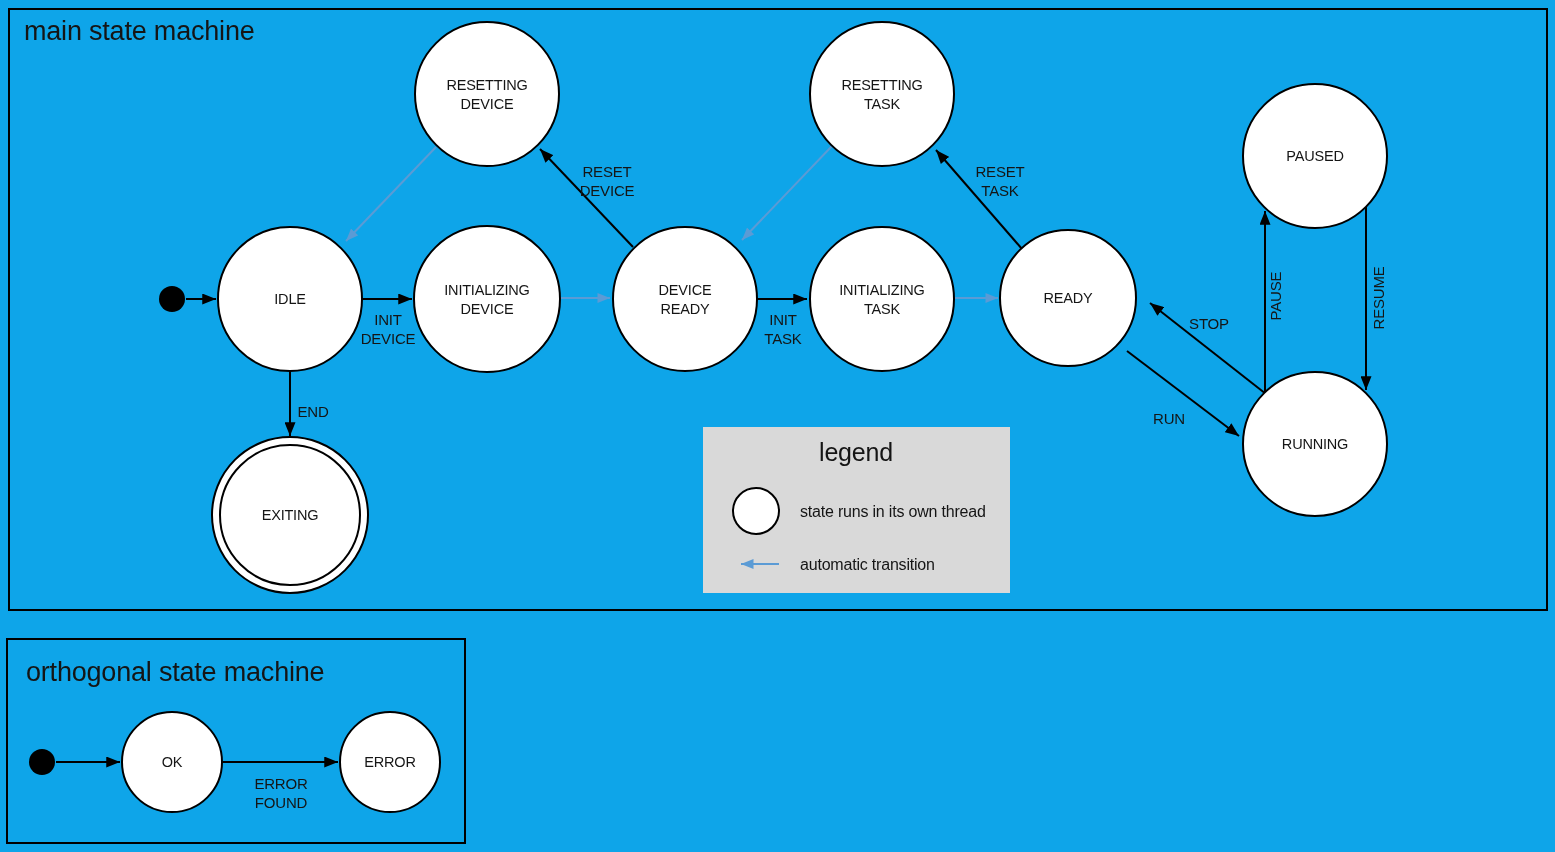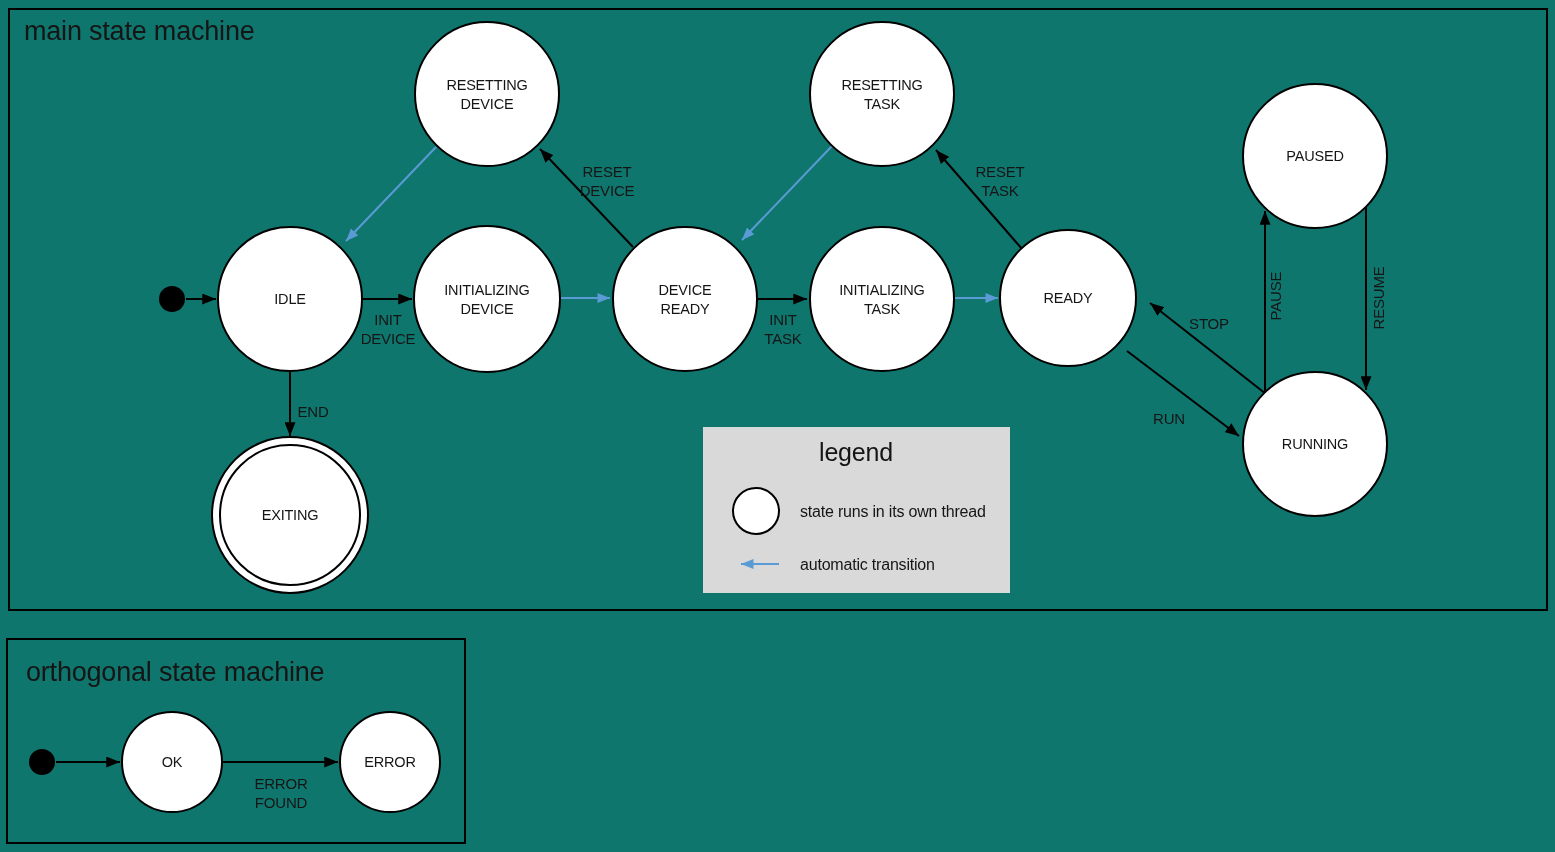--- a/index.html
+++ b/index.html
@@ -1,16 +1,16 @@
 <!DOCTYPE html>
 <html><head>
 <meta charset="utf-8">
 <style>
   html,body { margin:0; padding:0; background:#ffffff; }
-  .canvas { position:relative; width:1555px; height:852px; background:#0f766e;
+  .canvas { position:relative; width:1555px; height:852px; background:#0ea5e9;
             font-family:"Liberation Sans", sans-serif; }
   svg text { fill:#151515; letter-spacing:-0.2px; }
   .box-title   { font-size:27px; font-weight:400; text-anchor:start; }
   .state-label { font-size:14.5px; font-weight:500; text-anchor:middle; }
   .edge-label  { font-size:15px;  font-weight:500; text-anchor:middle; }
   .legend-title{ font-size:25px; font-weight:400; text-anchor:middle; }
   .legend-text { font-size:16px; font-weight:400; text-anchor:start; }
   .frame   { fill:none; stroke:#000; stroke-width:2; }
   .state   { fill:#ffffff; stroke:#000; stroke-width:2; }
   .edge    { stroke:#000; stroke-width:2; fill:none; }

